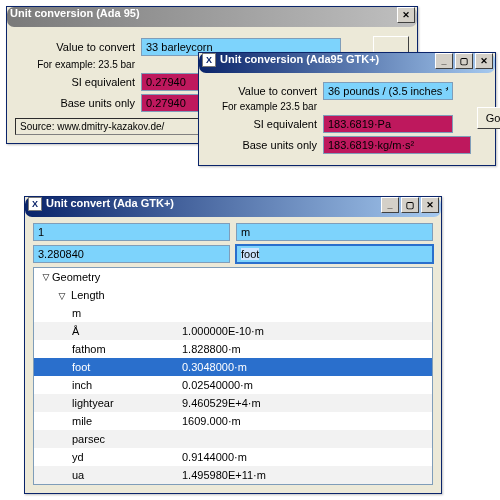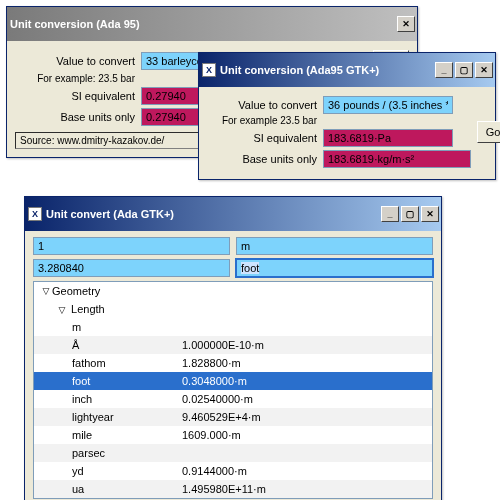--- a/index.html
+++ b/index.html
@@ -13,28 +13,28 @@
     position: relative;
     overflow: hidden;
   }
   .win {
     position: absolute;
     background: #ece9d8;
     border: 1px solid #0a246a;
     box-shadow: 1px 1px 2px rgba(0,0,0,.25);
   }
   .titlebar {
-    height: 34px;
+    height: 20px;
     display: flex;
-    align-items: center;
     padding: 0 2px 0 3px;
     background: linear-gradient(to right, #0a246a 0%, #a6caf0 100%);
     color: #fff;
     font-weight: bold;
     font-size: 11px;
+    border-radius: 7px;
   }
   .titlebar.inactive {
     background: linear-gradient(to right, #7a7a7a 0%, #c0c0c0 100%);
   }
   .titlebar .x-icon {
     width: 12px; height: 12px;
     margin-right: 4px;
     display: inline-flex; align-items: center; justify-content: center;
     background: #fff; color: #0a246a;
     border: 1px solid #7a7a7a;

